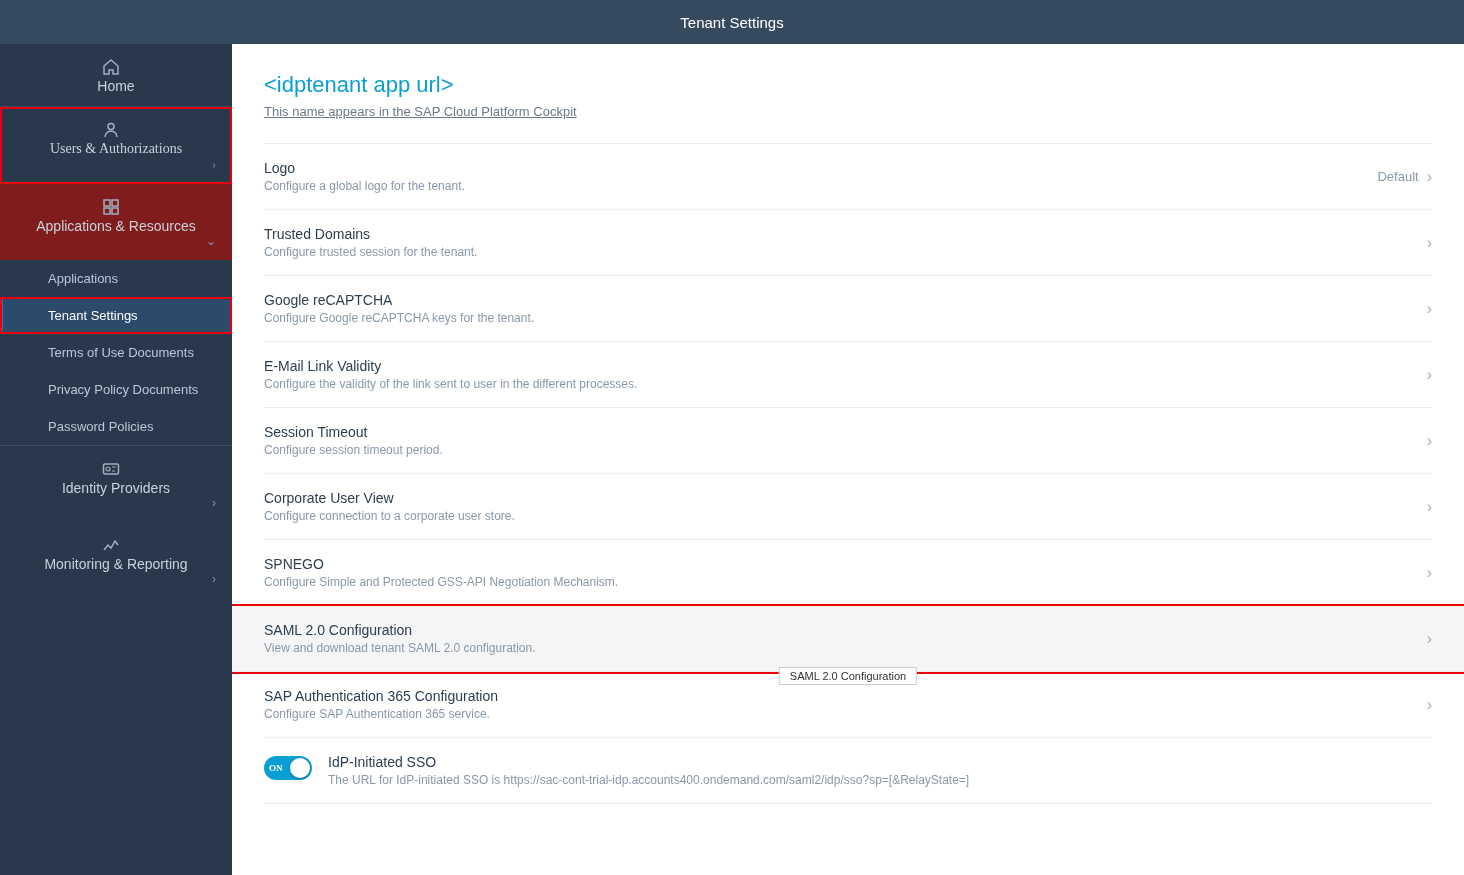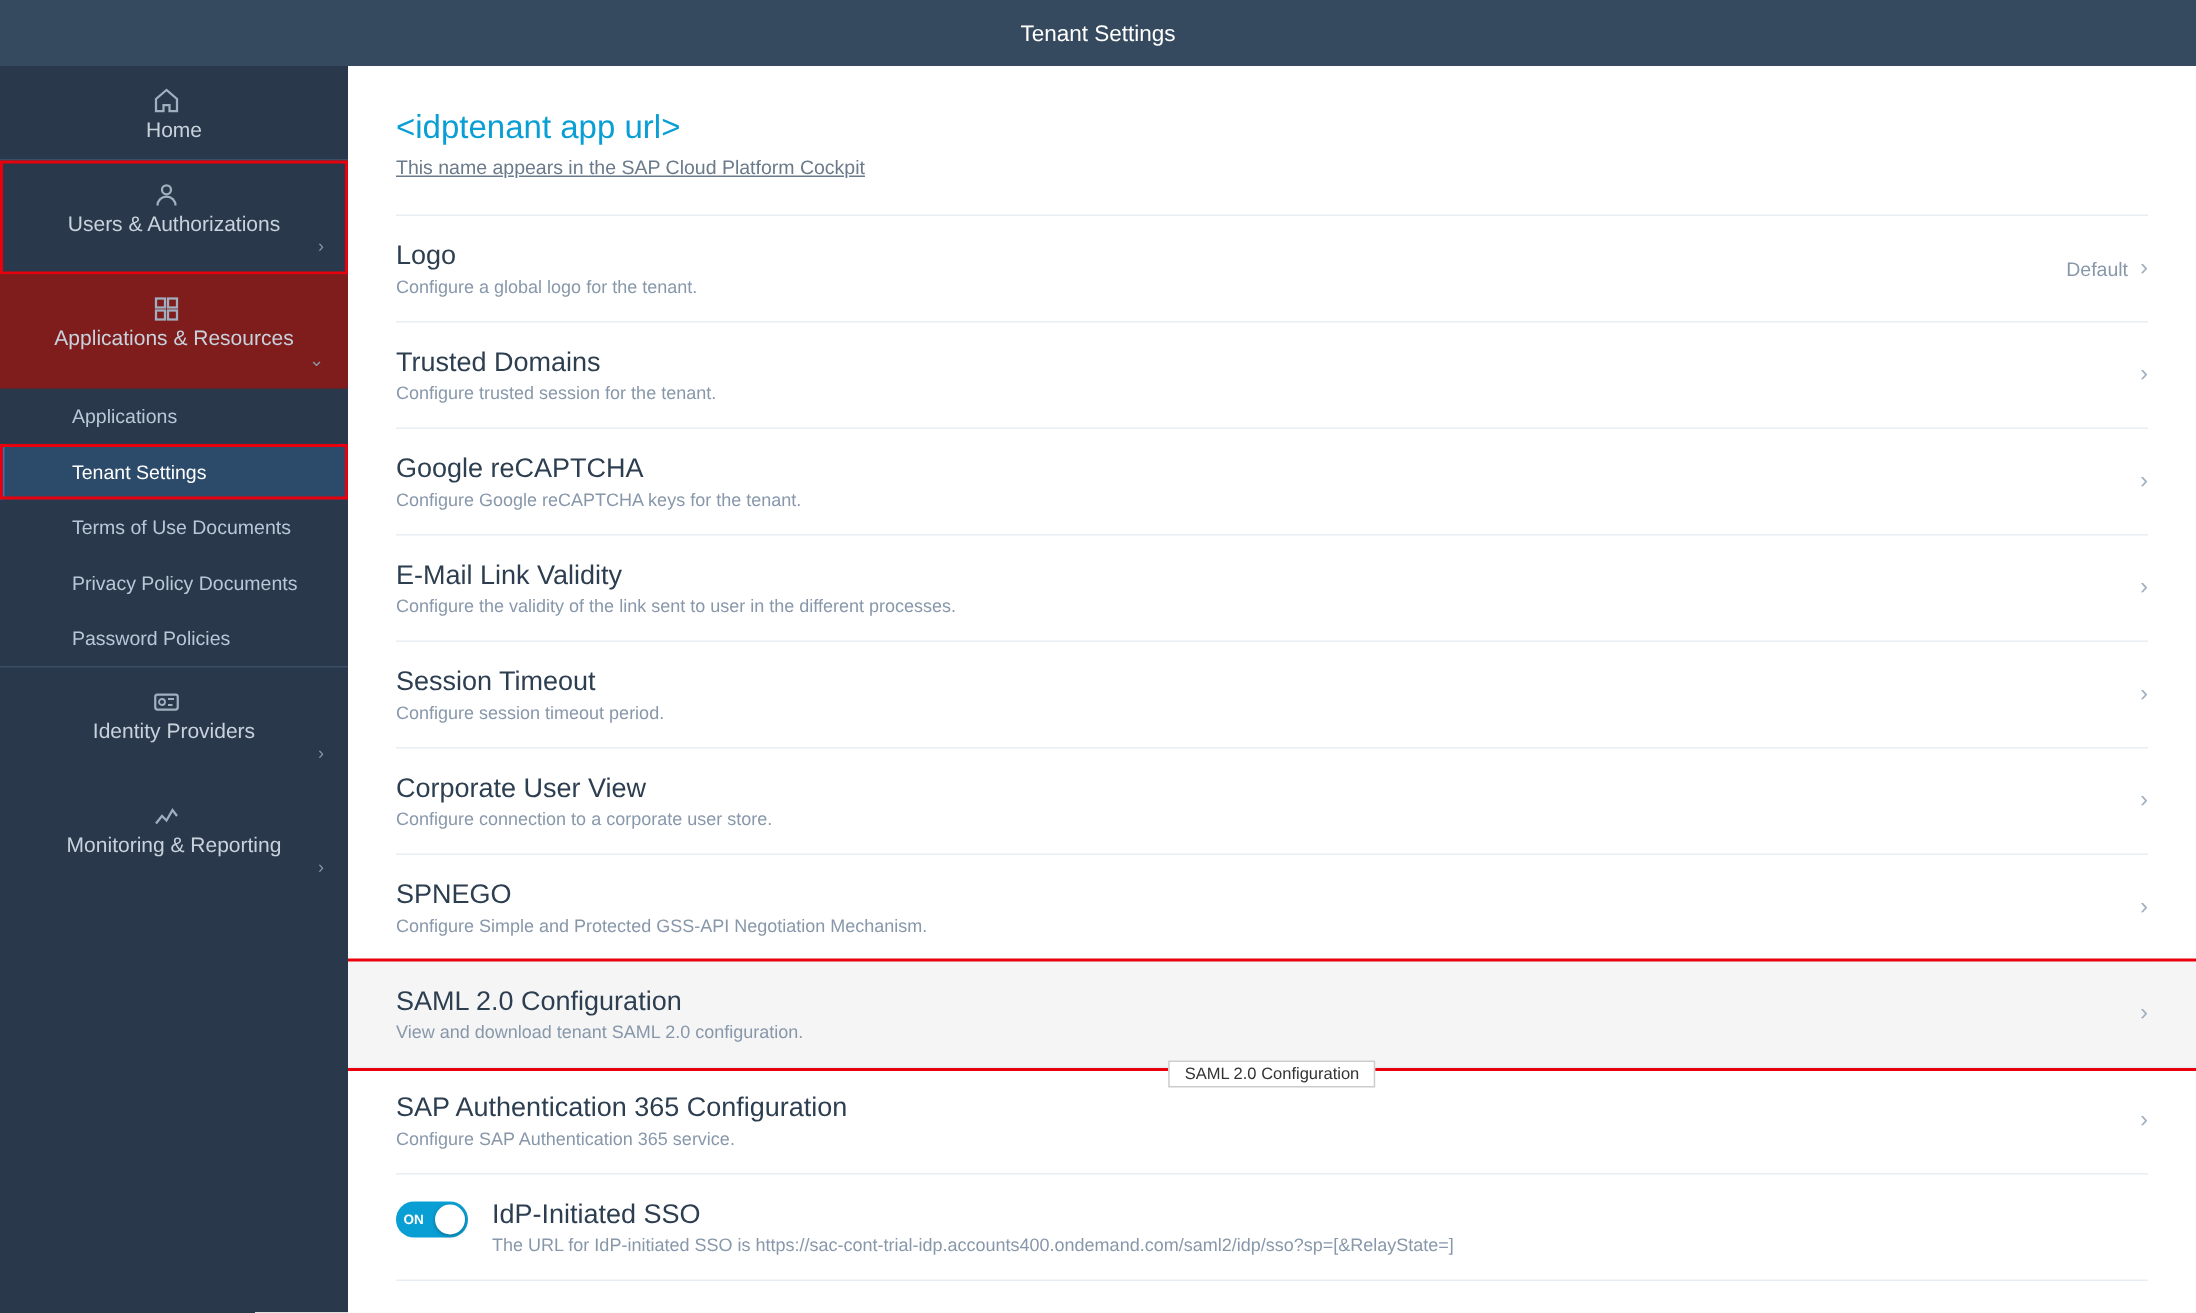--- a/index.html
+++ b/index.html
@@ -69,20 +69,21 @@
     }
 
     .sidebar-section-divider {
       border-top: 1px solid #3a4f65;
     }
 
     
     .sidebar-item.outlined {
       outline: 2px solid #e8000d;
       outline-offset: -2px;
+      font-family: Liberation Serif, serif;
     }
 
     
     .content-area {
       flex: 1;
       display: flex;
       flex-direction: column;
       overflow-y: auto;
       background: #fff;
     }
@@ -114,21 +115,21 @@
       align-items: center;
       padding: 16px 0;
       border-bottom: 1px solid #e8eef3;
       cursor: pointer;
       position: relative;
     }
     .settings-item:first-child { border-top: 1px solid #e8eef3; }
 
     .settings-item-content { flex: 1; }
     .settings-item-title {
-      font-size: 18px;
+      font-size: 14px;
       color: #2c3e50;
       margin-bottom: 3px;
       font-weight: 500;
     }
     .settings-item-desc {
       font-size: 12px;
       color: #8898aa;
     }
     .settings-item-right {
       display: flex;
@@ -173,20 +174,21 @@
       gap: 12px;
     }
     .toggle {
       width: 48px;
       height: 24px;
       background: #0a9fd4;
       border-radius: 12px;
       position: relative;
       display: flex;
       align-items: center;
+      font-family: Liberation Serif, serif;
     }
     .toggle-label-on {
       font-size: 9px;
       font-weight: bold;
       color: #fff;
       margin-left: 5px;
     }
     .toggle-knob {
       width: 20px;
       height: 20px;

